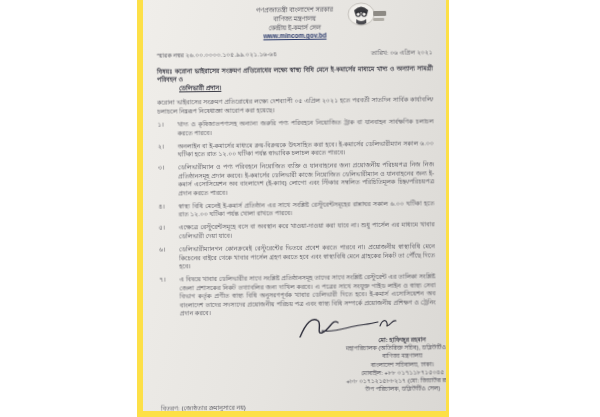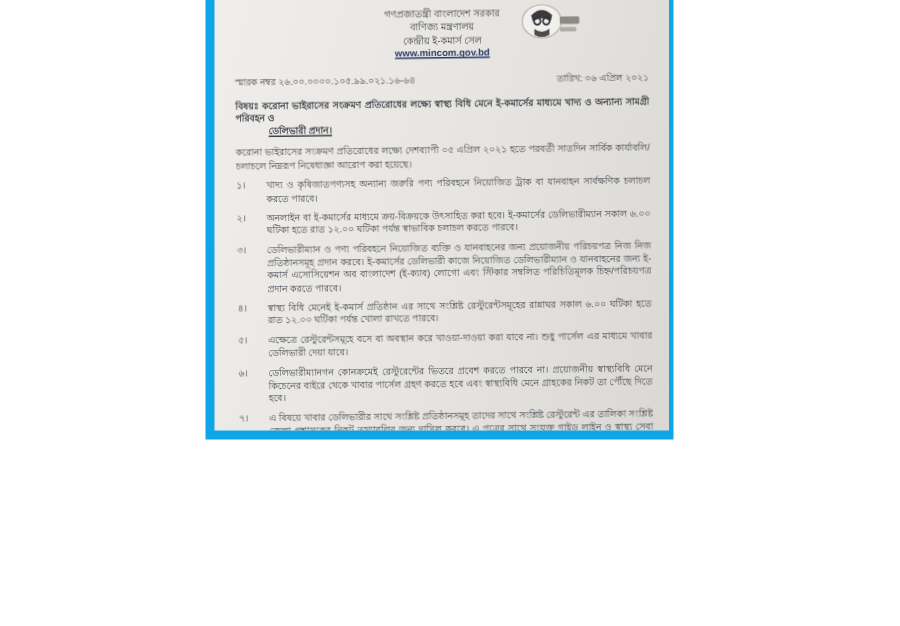--- a/index.html
+++ b/index.html
@@ -1,18 +1,18 @@
 <!DOCTYPE html>
 <html><head>
 <meta charset="utf-8">
 <style>
   html,body{margin:0;padding:0;background:#ffffff;}
   .canvas{position:relative;width:600px;height:417px;background:#ffffff;overflow:hidden;
           font-family:"Liberation Sans", sans-serif;}
-  .photo{position:absolute;left:137px;top:0;width:312px;height:293px;background:#0ea5e9;text-decoration:underline;}
+  .photo{position:absolute;left:137px;top:0;width:312px;height:417px;background:#fde047;text-decoration:underline;}
   .page{position:absolute;left:6px;top:0;right:3px;bottom:6px;
         background:linear-gradient(105deg,#f0eeea 0%,#e6e4e0 55%,#dad8d4 100%);
         overflow:hidden;}
   .content{position:absolute;left:0;top:0;width:100%;height:100%;
            transform:rotate(-0.7deg);transform-origin:50% 0;
            color:#45454e;filter:blur(0.30px);font-size:6.2px;line-height:1.38;}
   .hdr{ text-align:center;margin-top:6px;font-size:6.4px;color:#3c3c46;}
   .hdr div{margin:0;}
   .site{color:#2b3a6b;text-decoration:underline;font-weight:bold;}
   .logo{position:absolute;left:203px;top:3px;width:42px;height:27px;}

